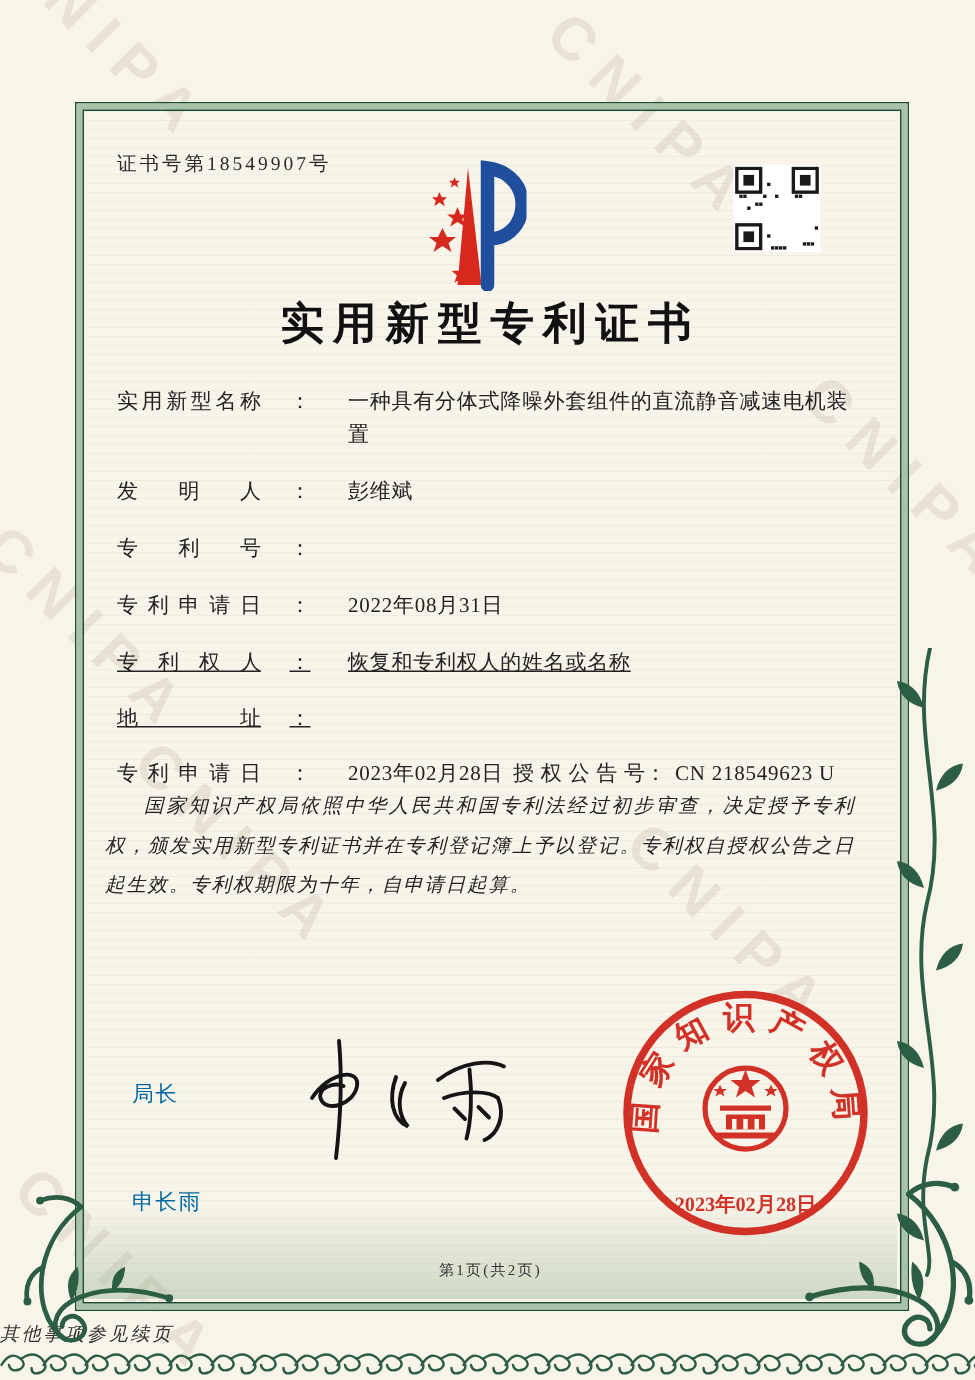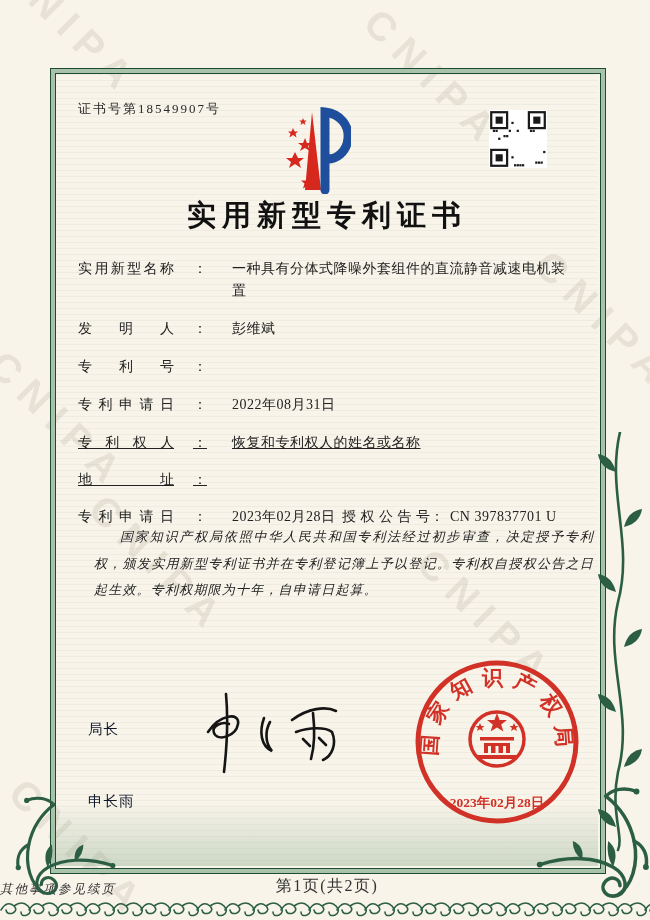--- a/index.html
+++ b/index.html
@@ -31,35 +31,35 @@
 
   .rows{position:absolute;left:78px;top:258px;width:500px;font-size:14px;color:#222;}
   .row{display:flex;align-items:flex-start;line-height:22px;margin-bottom:16px;position:relative;gap:19px;}
   .row.tight{margin-bottom:15px;text-decoration:underline;}
   .lbl{display:inline-block;width:96px;text-align:justify;text-align-last:justify;flex:none;}
   .colon{flex:none;margin-right:6px;}
   .val{letter-spacing:0.5px;}
   .pair2{position:absolute;left:264px;top:0;display:flex;}
   .pair2 .lbl{width:88px;}
 
-  .body-text{position:absolute;left:94px;top:524px;width:500px;font-size:13px;color:#222;
+  .body-text{position:absolute;left:70px;top:524px;width:500px;font-size:13px;color:#222;
              font-style:italic;letter-spacing:1.2px;line-height:2.05;text-align:justify;}
   .body-text p{margin:0 0 6px 0;text-indent:2em;}
 
-  .sign-label{position:absolute;left:88px;font-size:14.5px;color:#0f172a;letter-spacing:1px;}
+  .sign-label{position:absolute;left:88px;font-size:14.5px;color:#0369a1;letter-spacing:1px;}
   .sig{position:absolute;left:182px;top:686px;}
 
   .seal{position:absolute;left:412px;top:657px;opacity:0.93;}
   .seal-arc{font-size:21px;font-weight:bold;letter-spacing:9px;fill:#cf2318;
             font-family:"Liberation Serif","DejaVu Serif",serif;}
   .seal-date{font-size:13.5px;font-weight:bold;fill:#cf2318;
              font-family:"Liberation Serif","DejaVu Serif",serif;}
 
   .footer{position:absolute;left:50px;top:840px;width:554px;text-align:center;
-          font-size:16px;letter-spacing:1.5px;color:#333;margin-top:36px;}
+          font-size:10px;letter-spacing:1.5px;color:#333;}
   .note{position:absolute;left:0;top:881px;width:650px;
         font-size:12.5px;font-style:italic;letter-spacing:2px;color:#333;}
 
   .flourish{position:absolute;pointer-events:none;}
   .band{position:absolute;left:0;top:898px;width:650px;height:20px;}
 </style>
 </head>
 <body>
 
 <div class="page">
@@ -156,21 +156,21 @@
       <span class="lbl">地址</span>
       <span class="colon">：</span>
     </div>
     <div class="row">
       <span class="lbl">专利申请日</span>
       <span class="colon">：</span>
       <span class="val">2023年02月28日</span>
       <span class="pair2">
         <span class="lbl">授权公告号</span>
         <span class="colon">：</span>
-        <span class="val">CN 397837701 U</span>
+        <span class="val">CN 218549623 U</span>
       </span>
     </div>
   </div>
 
   <div class="body-text">
     <p>国家知识产权局依照中华人民共和国专利法经过初步审查，决定授予专利权，颁发实用新型专利证书并在专利登记簿上予以登记。专利权自授权公告之日起生效。专利权期限为十年，自申请日起算。</p>
   </div>
 
   <div class="sign-label" style="top:720px">局长</div>
   <div class="sign-label" style="top:792px">申长雨</div>

